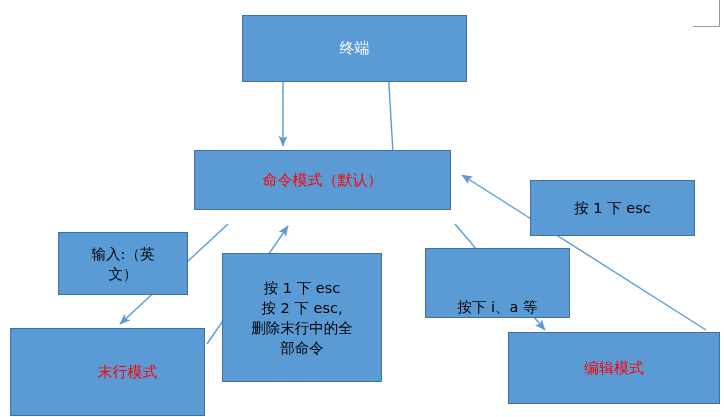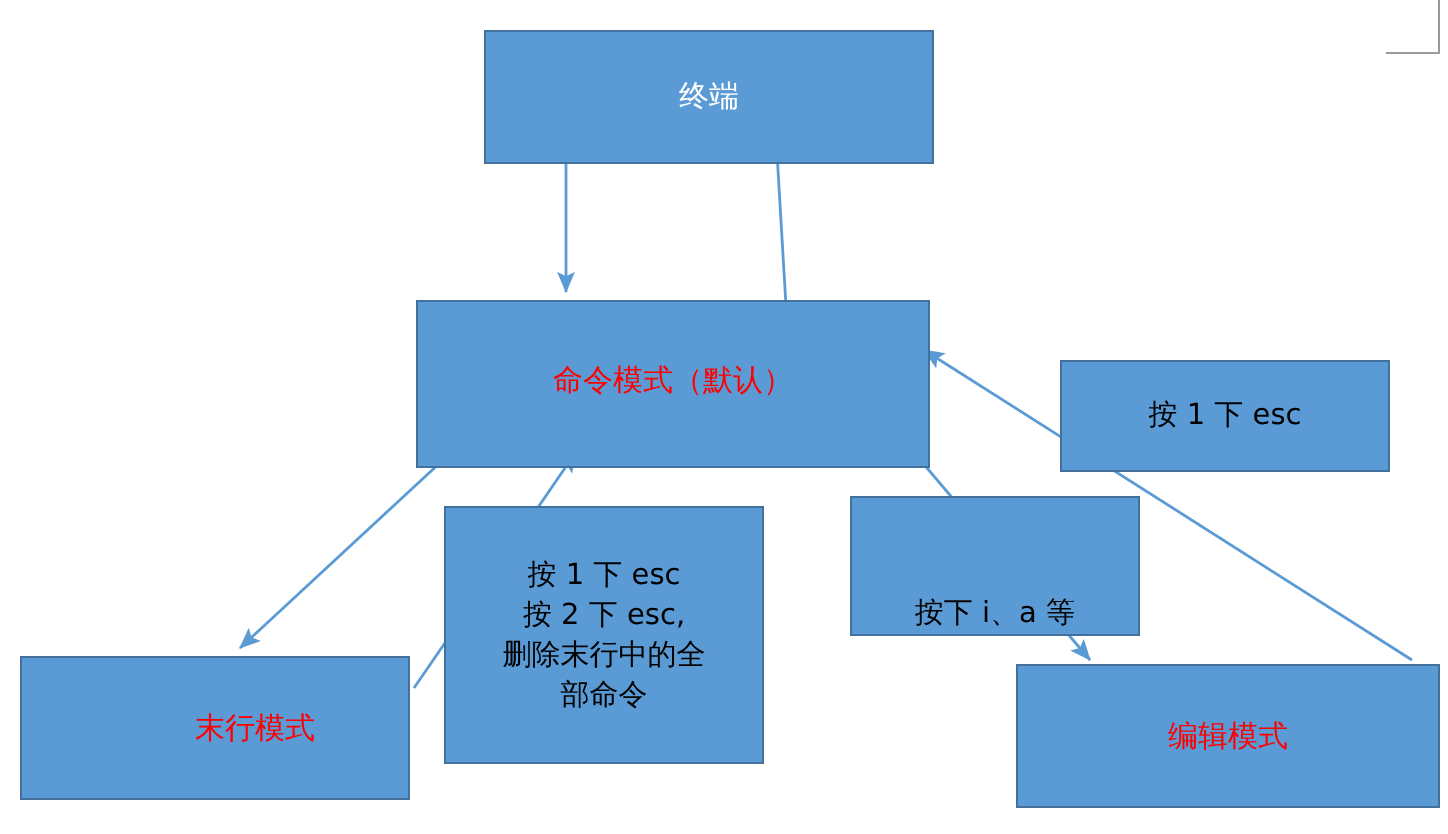--- a/index.html
+++ b/index.html
@@ -82,32 +82,36 @@
         <polyline points="207,344 288,226" marker-end="url(#ah)"></polyline>
         <polyline points="455,224 545,330" marker-end="url(#ah)"></polyline>
         <polyline points="706,330 462,175" marker-end="url(#ah)"></polyline>
       </g>
   </svg>
 
   <div class="node" style="left:210px; top:15px; width:225px; height:67px;margin-left:32px;">
     <span class="txt plain-label">终端</span>
   </div>
 
-  <div class="node" style="left:208px; top:150px; width:257px; height:84px;font-family:Liberation Mono, monospace;">
+  <div class="node" style="left:194px; top:150px; width:257px; height:60px;">
     <span class="txt state-label">命令模式（默认）</span>
   </div>
 
-  <div class="node" style="left:10px; top:328px; width:195px; height:72px;padding-left:40px;">
+  <div class="node" style="left:10px; top:328px; width:195px; height:88px;padding-left:40px;">
     <span class="txt state-label">末行模式</span>
   </div>
 
   <div class="node" style="left:508px; top:332px; width:212px; height:72px;">
     <span class="txt state-label">编辑模式</span>
   </div>
 
+  <div class="node" style="left:58px; top:232px; width:130px; height:63px;">
+    <span class="txt note-label">输入:（英
+文）</span>
+  </div>
 
   <div class="node" style="left:222px; top:253px; width:160px; height:129px;">
     <span class="txt note-label">按 1 下 esc
 按 2 下 esc,
 删除末行中的全
 部命令</span>
   </div>
 
   <div class="node" style="left:425px; top:248px; width:145px; height:70px;align-items:flex-end;">
     <span class="txt note-label">按下 i、a 等</span>

